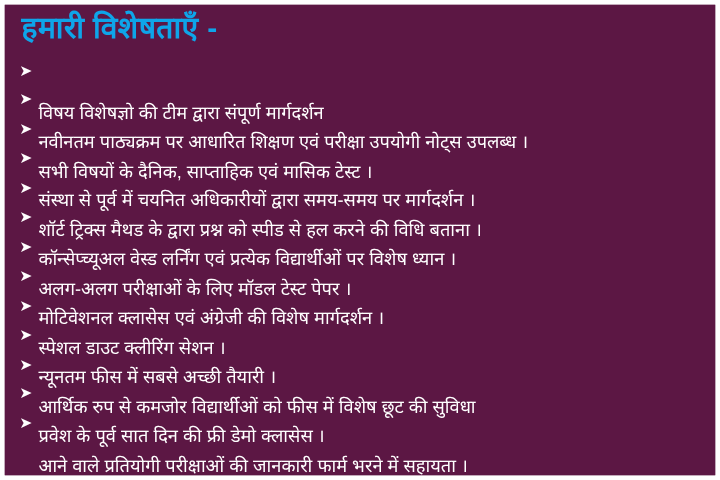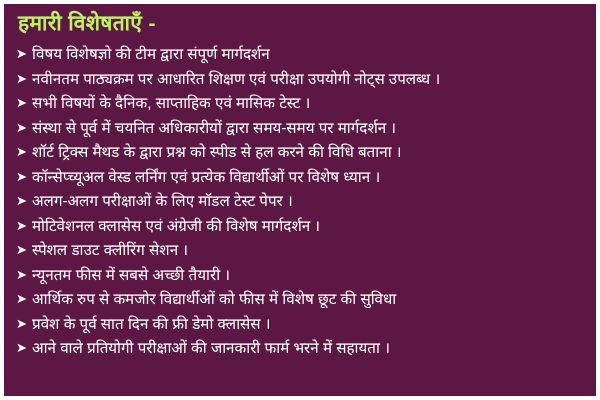--- a/index.html
+++ b/index.html
@@ -23,22 +23,22 @@
     display: flex;
     flex-direction: column;
   }
   .title-bar {
     flex: 0 0 auto;
     padding: 7px 0 6px 14px;
     background: #5c1744;
   }
   .title-text {
     display: inline-block;
-    color: #bef264;
-    font-size: 21px;
+    color: #0ea5e9;
+    font-size: 25px;
     font-weight: bold;
     letter-spacing: 0.3px;
     line-height: 1.1;
     white-space: nowrap;
   }
   .list-area {
     flex: 1 1 auto;
     background: #5c1744;
     padding: 2px 8px 4px 12px;
     display: flex;
@@ -60,20 +60,21 @@
     color: #ffffff;
     font-size: 13px;
     line-height: 24.5px;
     text-align: left;
   }
   .feature-text {
     flex: 1 1 auto;
     white-space: nowrap;
     line-height: 24.5px;
     font-weight: normal;
+    margin-top: 36px;
   }
 </style>
 </head>
 <body>
 
 <div class="poster">
 
   <div class="title-bar">
     <span class="title-text">हमारी विशेषताएँ -</span>
   </div>

